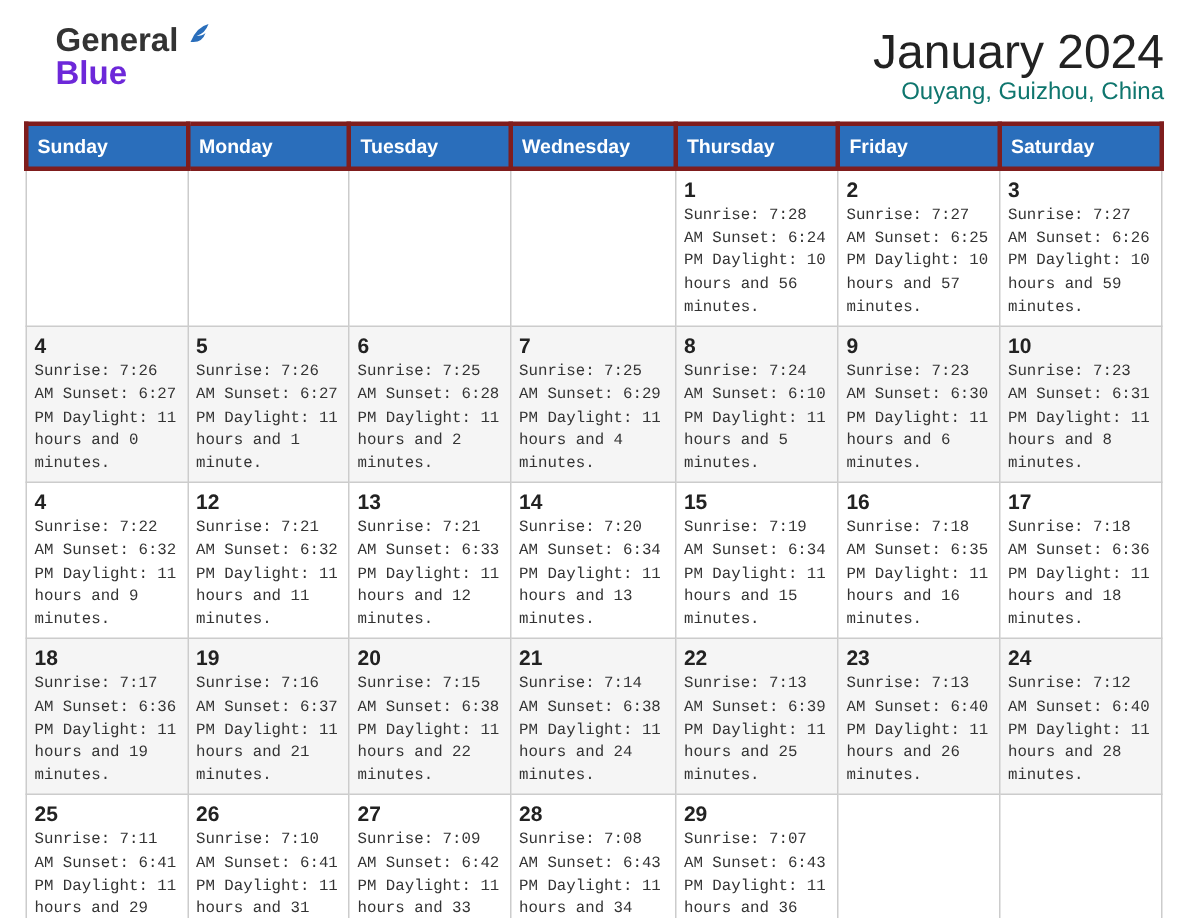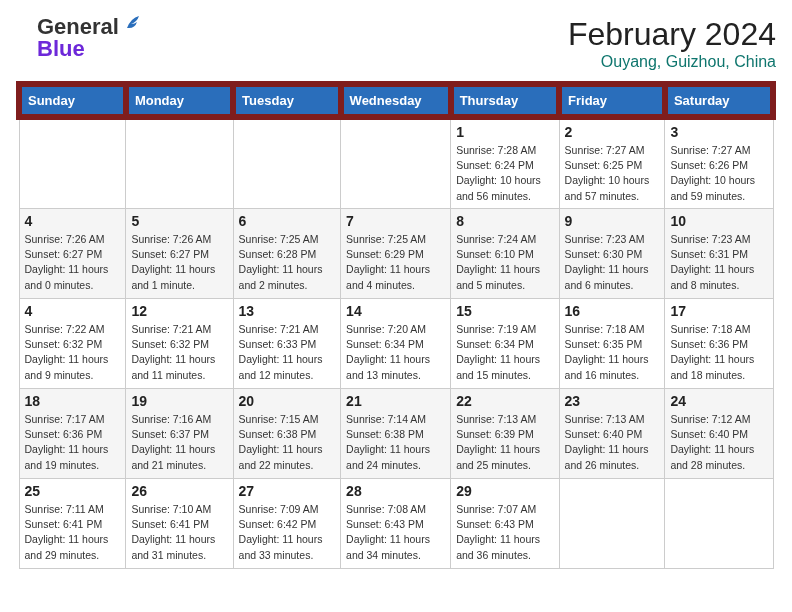--- a/index.html
+++ b/index.html
@@ -51,21 +51,21 @@
       border-collapse: collapse;
       font-size: 11px;
     }
     thead tr th {
       background-color: #2a6ebb;
       color: #fff;
       text-align: left;
       padding: 6px 6px;
       font-size: 13px;
       font-weight: bold;
-      border: 6px solid #7f1d1d;
+      border: 3px solid #7f1d1d;
     }
     tbody tr td {
       border: 1px solid #ccc;
       vertical-align: top;
       padding: 4px 5px;
       height: 90px;
       width: 113px;
       background: #fff;
     }
     tbody tr:nth-child(even) td {
@@ -75,40 +75,41 @@
       font-size: 14px;
       font-weight: bold;
       color: #222;
       display: block;
       margin-bottom: 3px;
     }
     .day-info {
       font-size: 10.5px;
       color: #333;
       line-height: 1.45;
+      font-family: Liberation Mono, monospace;
     }
     .empty-cell {
       background: #fff !important;
     }
   </style>
 </head>
 <body>
 
 <div class="header-area">
   <div class="logo">
     <div style="display:flex;align-items:center;">
       <span class="logo-general">General</span>
       <svg width="22" height="22" viewBox="0 0 22 22" style="margin-left:2px;margin-top:-4px;">
         <path d="M6 14 Q10 4 18 2 Q16 8 10 10 Q14 10 16 8 Q14 14 8 14 Z" fill="#2a6ebb"></path>
       </svg>
     </div>
     <span class="logo-blue">Blue</span>
   </div>
   <div class="title-area">
-    <div class="month-title">February 2024</div>
+    <div class="month-title">January 2024</div>
     <div class="location-title">Ouyang, Guizhou, China</div>
   </div>
 </div>
 
 <table>
   <thead>
     <tr id="dow-row">
     <th>Sunday</th>
         <th>Monday</th>
         <th>Tuesday</th>

